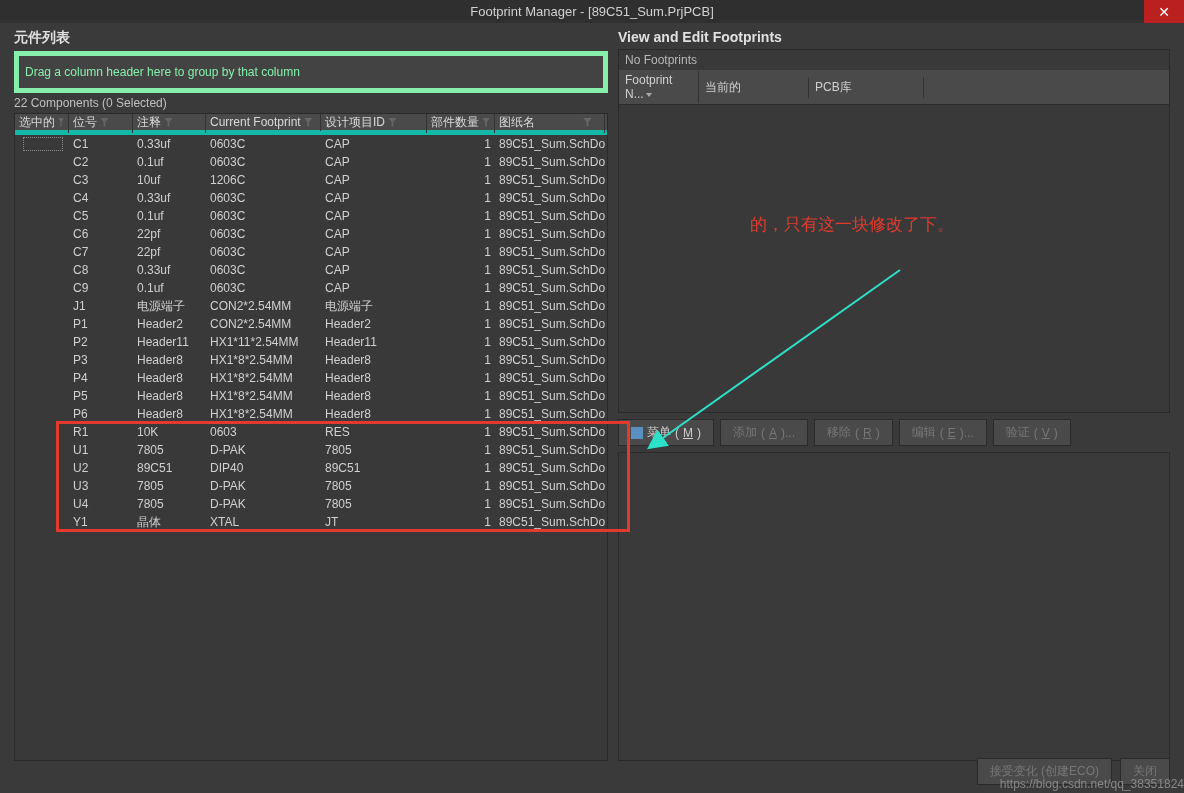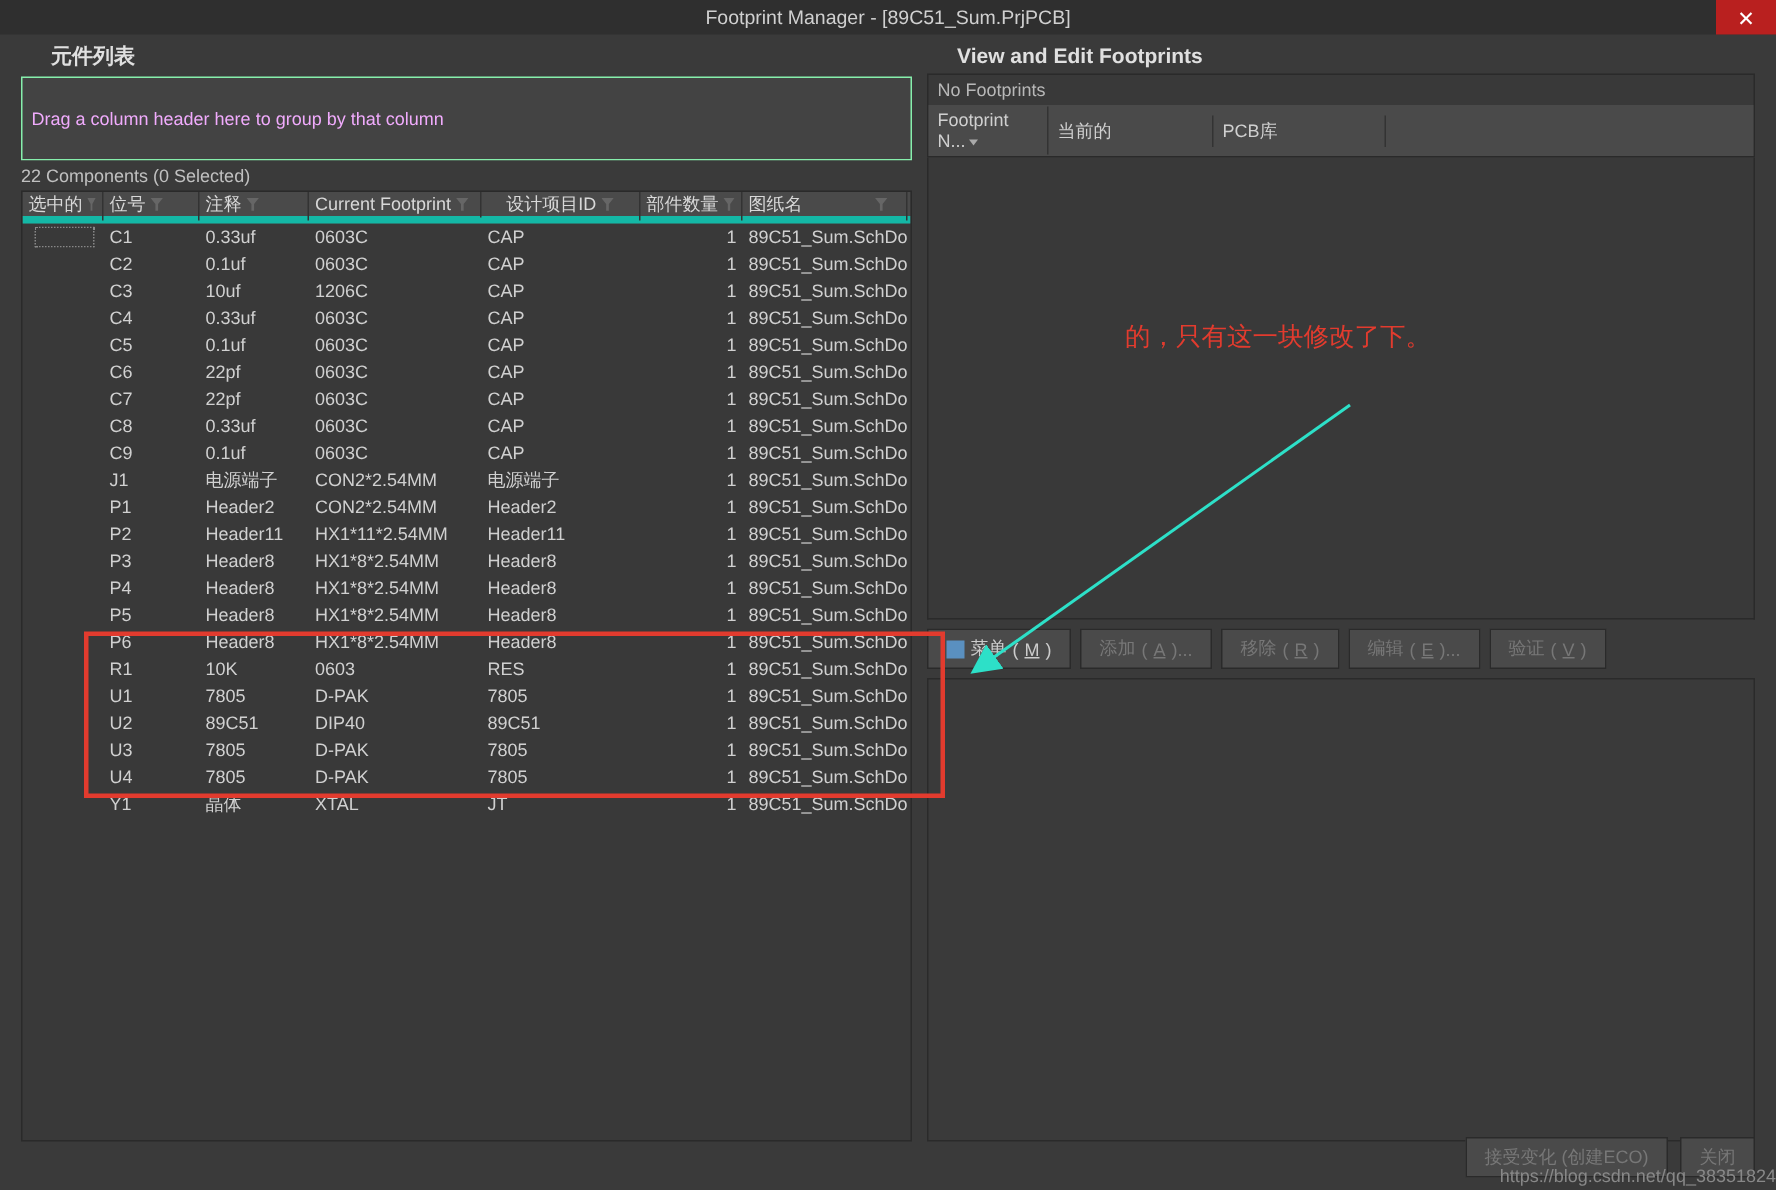--- a/index.html
+++ b/index.html
@@ -3,31 +3,31 @@
 <meta charset="utf-8">
 <style>
 * { margin: 0; padding: 0; box-sizing: border-box; font-family: "Microsoft YaHei", Arial, sans-serif; }
 body { background: #3a3a3a; width: 1184px; height: 793px; overflow: hidden; color: #c8c8c8; font-size: 12px; position: relative; }
 .titlebar { height: 23px; background: #2f2f2f; display: flex; align-items: center; position: relative; }
 .title { position: absolute; left: 50%; transform: translateX(-50%); color: #d0d0d0; font-size: 13px; }
 .close-btn { position: absolute; right: 0; top: 0; width: 40px; height: 23px; background: #b9201f; color: #fff; display: flex; align-items: center; justify-content: center; font-size: 14px; cursor: pointer; }
 .main { display: flex; padding: 0 14px; gap: 10px; height: calc(100% - 23px - 32px); }
 .left-panel { width: 594px; display: flex; flex-direction: column; }
 .right-panel { flex: 1; display: flex; flex-direction: column; }
-.section-title { font-weight: bold; font-size: 14px; color: #e0e0e0; padding: 6px 0 4px 0; margin-left: 20px; }
-.group-bar { background: #434343; border: 1px solid #86efac; padding: 20px 6px; color: #f0abfc; }
+.section-title { font-weight: bold; font-size: 14px; color: #e0e0e0; padding: 6px 0 4px 0; }
+.group-bar { background: #434343; border: 5px solid #86efac; padding: 9px 6px; color: #86efac; }
 .status-bar { background: #3a3a3a; padding: 3px 0; color: #c0c0c0; }
 .grid { border: 1px solid #2a2a2a; background: #393939; flex: 1; overflow: hidden; }
 .grid-header { display: flex; background: #4a4a4a; border-bottom: 5px solid #14b8a6; height: 21px; align-items: center; }
 .grid-header .col { padding: 2px 4px; border-right: 1px solid #333; color: #d8d8d8; display: flex; align-items: center; gap: 3px; overflow: hidden; white-space: nowrap; }
 .filter-icon { width: 9px; height: 9px; background: #666; display: inline-block; clip-path: polygon(0 0, 100% 0, 60% 50%, 60% 100%, 40% 100%, 40% 50%); }
 .grid-body { }
 .row { display: flex; height: 18px; align-items: center; }
 .row .col { padding: 0 4px; color: #d0d0d0; overflow: hidden; white-space: nowrap; text-overflow: clip; }
-.col.c0 { width: 54px; } .col.c1 { width: 64px; } .col.c2 { width: 73px; } .col.c3 { width: 115px; } .col.c4 { width: 106px; justify-content: center; } .col.c5 { width: 68px; text-align: right; } .col.c6 { width: 110px; gap: 48px; }
+.col.c0 { width: 54px; } .col.c1 { width: 64px; } .col.c2 { width: 73px; } .col.c3 { width: 115px; } .col.c4 { width: 106px; } .col.c5 { width: 68px; text-align: right; } .col.c6 { width: 110px; gap: 48px; }
 .right-grid { border: 1px solid #2a2a2a; background: #393939; }
 .right-grid-body { padding: 3px 6px; color: #b8b8b8; height: 20px; }
 .right-header { display: flex; background: #4a4a4a; height: 34px; align-items: center; }
 .right-header .rcol { padding: 2px 6px; border-right: 1px solid #333; color: #d0d0d0; }
 .rcol.r0 { width: 80px; } .rcol.r1 { width: 110px; } .rcol.r2 { width: 115px; } .rcol.r3 { flex: 1; }
 .dropdown-caret { display: inline-block; width: 0; height: 0; border-left: 3px solid transparent; border-right: 3px solid transparent; border-top: 4px solid #aaa; margin-left: 2px; vertical-align: middle; }
 .preview { flex: 1; border: 1px solid #2a2a2a; background: #3a3a3a; margin-top: 6px; position: relative; }
 .btn-row { display: flex; gap: 6px; margin-top: 6px; }
 .btn { background: #4a4a4a; border: 1px solid #2a2a2a; color: #ccc; padding: 4px 12px; cursor: pointer; display: flex; align-items: center; gap: 4px; font-size: 12px; }
 .btn.disabled { color: #777; }

